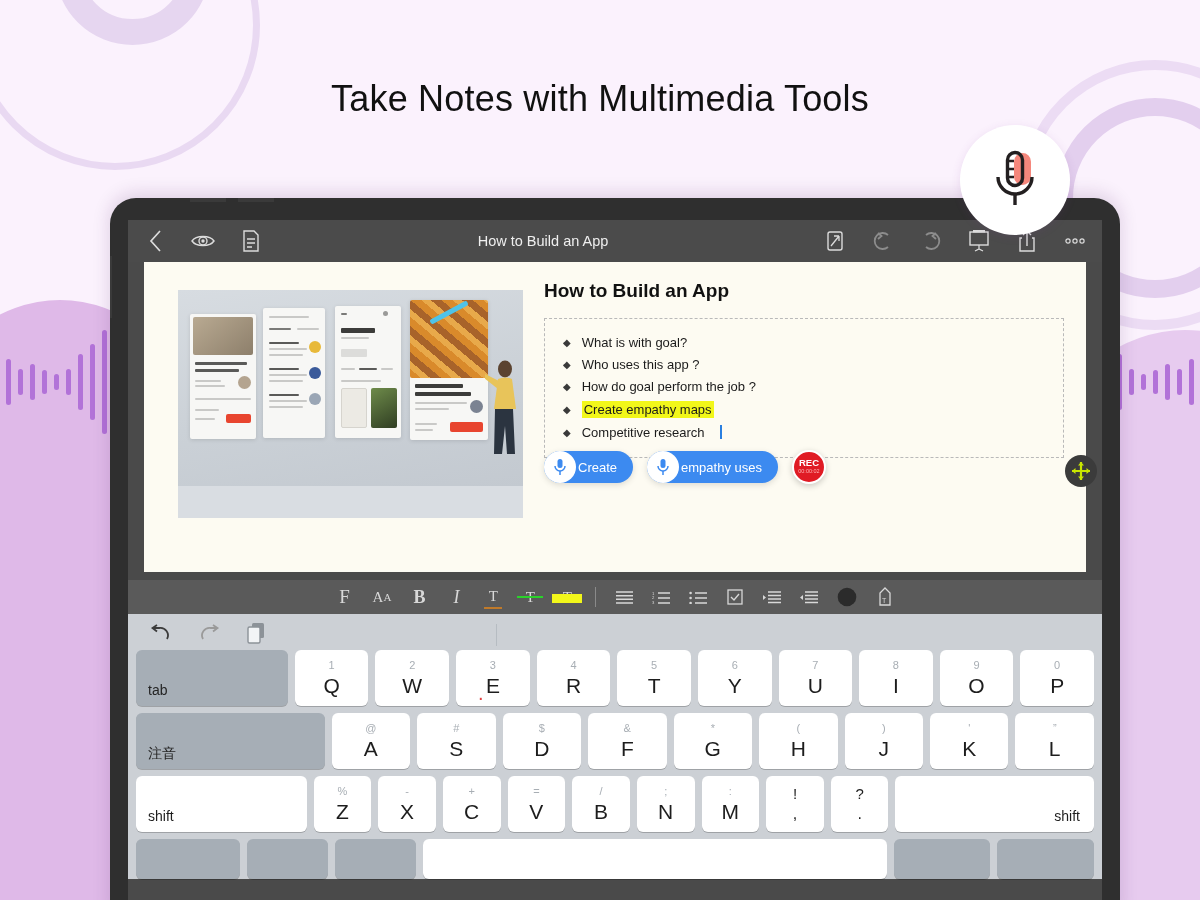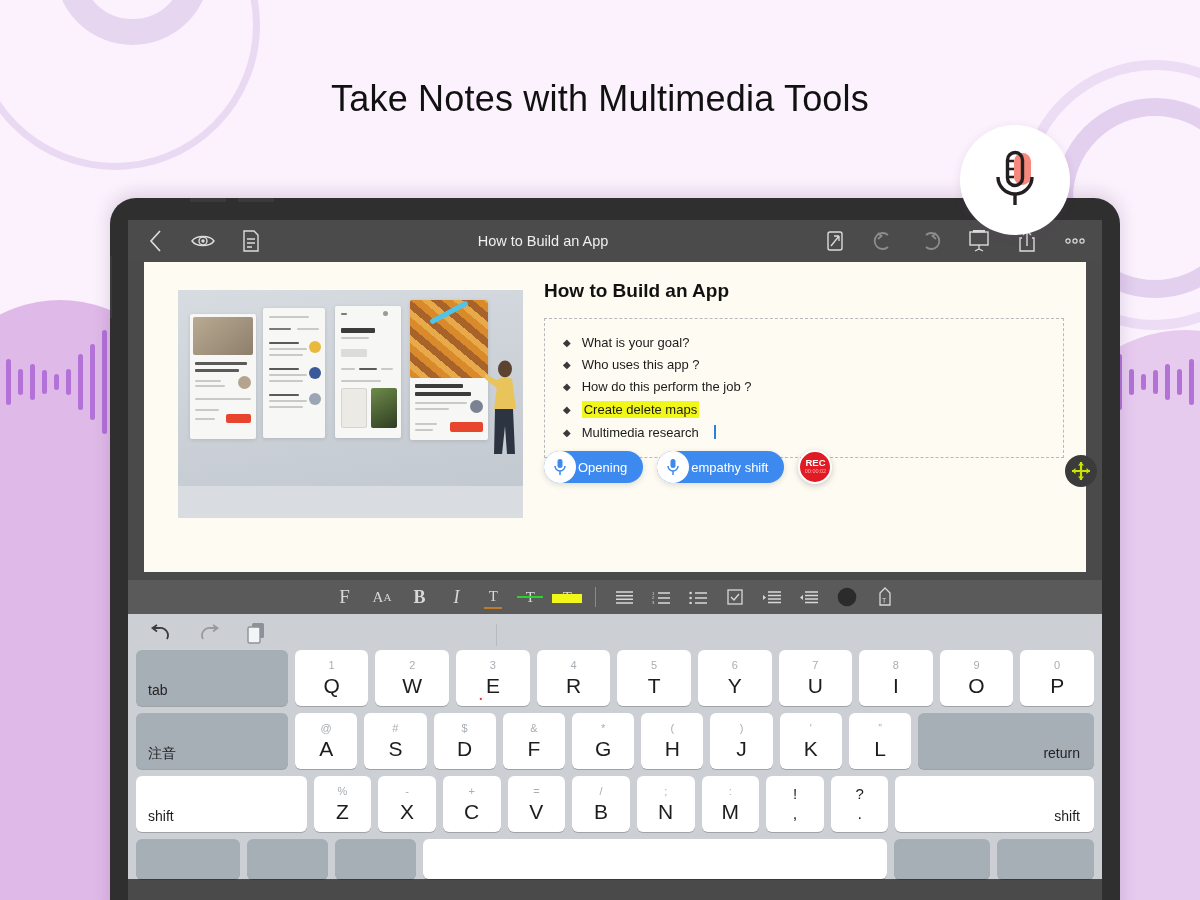--- a/index.html
+++ b/index.html
@@ -383,68 +383,68 @@
               <path d="M10 50 h18 l2 45 h-8 l-2 -28 -3 28 h-8Z" fill="#2b3440"></path>
             </svg>
           </div>
         </div>
 
         <div id="note-body">
           <div id="note-heading">How to Build an App</div>
           <div id="bullet-box">
             <div class="bullet-row">
               <span class="diamond">◆</span>
-              <span>What is your goal?</span>
+              <span>What is with goal?</span>
             </div>
             <div class="bullet-row">
               <span class="diamond">◆</span>
               <span>Who uses this app ?</span>
             </div>
             <div class="bullet-row">
               <span class="diamond">◆</span>
-              <span>How do this perform the job ?</span>
+              <span>How do goal perform the job ?</span>
             </div>
             <div class="bullet-row">
               <span class="diamond">◆</span>
-              <span class="hl">Create delete maps</span>
+              <span class="hl">Create empathy maps</span>
             </div>
             <div class="bullet-row">
               <span class="diamond">◆</span>
-              <span>Multimedia research </span>
+              <span>Competitive research </span>
               <span id="caret"></span>
             </div>
             <div id="move-handle">
               <svg width="20" height="20" viewBox="0 0 20 20">
                 <path d="M10 1 v18 M1 10 h18" stroke="#c9e600" stroke-width="2.2"></path>
                 <path d="M10 1 l-3 3.5 h6Z M10 19 l-3 -3.5 h6Z M1 10 l3.5 -3 v6Z M19 10 l-3.5 -3 v6Z" fill="#c9e600"></path>
               </svg>
             </div>
           </div>
         </div>
 
         <div id="chips">
           <div class="chip">
             <span class="chip-mic">
               <svg width="14" height="18" viewBox="0 0 14 18">
                 <rect x="4.5" y="1" width="5" height="9" rx="2.5" fill="#3c8af0"></rect>
                 <path d="M2 8 a5 5 0 0 0 10 0" fill="none" stroke="#3c8af0" stroke-width="1.5"></path>
                 <path d="M7 13 v4" stroke="#3c8af0" stroke-width="1.5"></path>
               </svg>
             </span>
-            <span class="chip-label">Opening</span>
+            <span class="chip-label">Create</span>
           </div>
           <div class="chip">
             <span class="chip-mic">
               <svg width="14" height="18" viewBox="0 0 14 18">
                 <rect x="4.5" y="1" width="5" height="9" rx="2.5" fill="#3c8af0"></rect>
                 <path d="M2 8 a5 5 0 0 0 10 0" fill="none" stroke="#3c8af0" stroke-width="1.5"></path>
                 <path d="M7 13 v4" stroke="#3c8af0" stroke-width="1.5"></path>
               </svg>
             </span>
-            <span class="chip-label">empathy shift</span>
+            <span class="chip-label">empathy uses</span>
           </div>
           <div id="rec-btn">
             <span id="rec-text">REC</span>
             <span id="rec-time">00:00:02</span>
           </div>
         </div>
       </div>
 
       <div id="format-bar">
         <span class="fbtn" style="font-family:'Liberation Serif',serif;font-size:19px;">F</span>
@@ -609,23 +609,20 @@
             <span class="main">J</span>
             </div>
           <div class="key">
             <span class="sub">'</span>
             <span class="main">K</span>
             </div>
           <div class="key">
             <span class="sub">”</span>
             <span class="main">L</span>
             </div>
-          <div class="key grey lbl-right" style="flex:2.6 1 0">
-            <span class="main">return</span>
-          </div>
         </div>
 
         <div class="krow" id="krow3">
           <div class="key lbl-left" style="flex:2.75 1 0">
             <span class="main" style="font-size:14px">shift</span>
           </div>
           <div class="key">
             <span class="sub">%</span>
             <span class="main">Z</span>
             </div>

